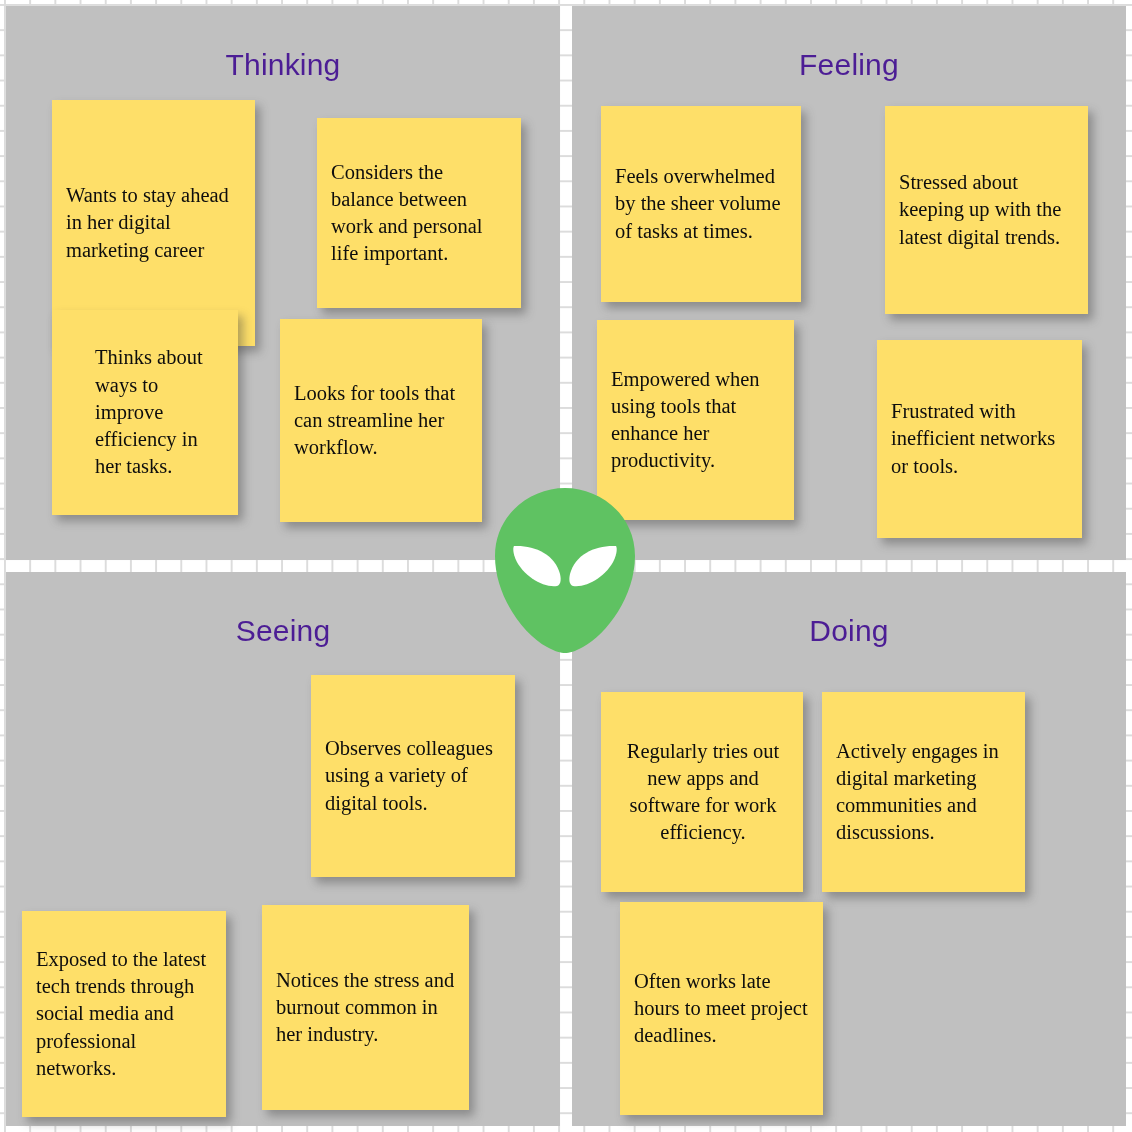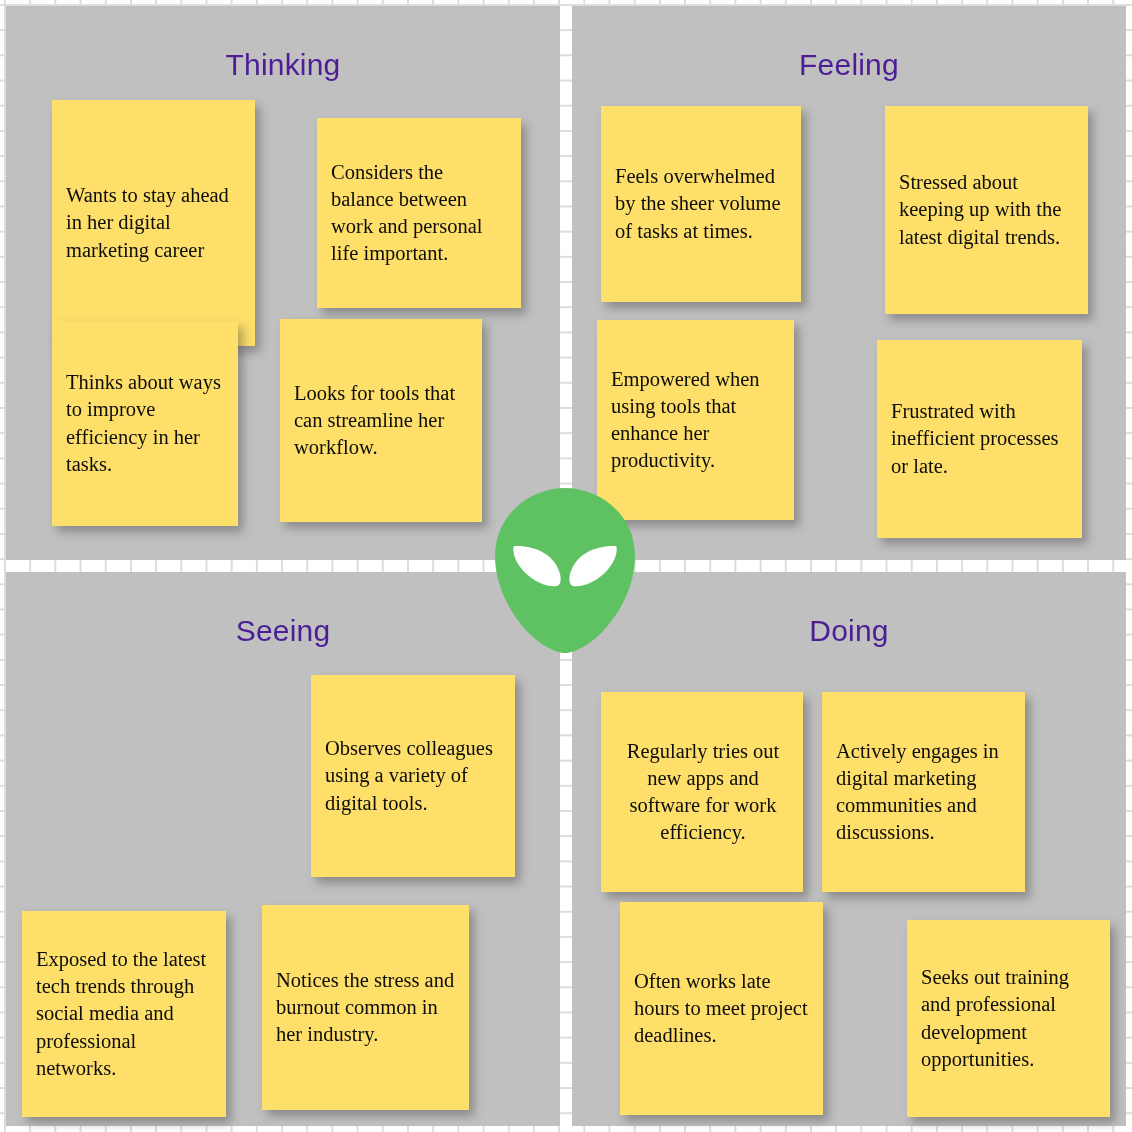--- a/index.html
+++ b/index.html
@@ -58,21 +58,21 @@
     line-height: 1.33;
     color: #0d0d0d;
     padding: 0 12px 0 14px;
     width: 100%;
     word-wrap: break-word;
   }
 
   
   .n-t1 { left: 46px;  top: 94px;  width: 203px; height: 246px; }
   .n-t2 { left: 311px; top: 112px; width: 204px; height: 190px; }
-  .n-t3 { left: 46px;  top: 315px; width: 186px; height: 205px; }
+  .n-t3 { left: 46px;  top: 304px; width: 186px; height: 205px; padding-left: 29px; }
   .n-t4 { left: 274px; top: 313px; width: 202px; height: 203px; }
   .n-t1 .note-text, .n-t3 .note-text { align-self: center; }
 
   
   .n-f1 { left: 601px; top: 106px; width: 200px; height: 196px; justify-content: flex-end; }
   .n-f2 { left: 885px; top: 106px; width: 203px; height: 208px; }
   .n-f3 { left: 597px; top: 320px; width: 197px; height: 200px; }
   .n-f4 { left: 877px; top: 340px; width: 205px; height: 198px; }
 
   
@@ -125,21 +125,21 @@
   <div class="note n-f1">
     <div class="note-text">Feels overwhelmed by the sheer volume of tasks at times.</div>
   </div>
   <div class="note n-f2">
     <div class="note-text">Stressed about keeping up with the latest digital trends.</div>
   </div>
   <div class="note n-f3">
     <div class="note-text">Empowered when using tools that enhance her productivity.</div>
   </div>
   <div class="note n-f4">
-    <div class="note-text">Frustrated with inefficient processes or late.</div>
+    <div class="note-text">Frustrated with inefficient networks or tools.</div>
   </div>
 
   <div class="quadrant q-seeing">
     <div class="quadrant-title">Seeing</div>
   </div>
   <div class="note n-s2">
     <div class="note-text">Observes colleagues using a variety of digital tools.</div>
   </div>
   <div class="note n-s3">
     <div class="note-text">Exposed to the latest tech trends through social media and professional networks.</div>
@@ -153,23 +153,20 @@
   </div>
   <div class="note n-d1">
     <div class="note-text">Regularly tries out new apps and software for work efficiency.</div>
   </div>
   <div class="note n-d2">
     <div class="note-text">Actively engages in digital marketing communities and discussions.</div>
   </div>
   <div class="note n-d3">
     <div class="note-text">Often works late hours to meet project deadlines.</div>
   </div>
-  <div class="note n-d4">
-    <div class="note-text">Seeks out training and professional development opportunities.</div>
-  </div>
 
   <div id="alien">
     <svg viewBox="0 0 140 165" xmlns="http://www.w3.org/2000/svg">
       <path d="M70 0 C104 0 140 26 140 68 C140 108 112 146 88 159 C80 163.5 74 165 70 165
                C66 165 60 163.5 52 159 C28 146 0 108 0 68 C0 26 36 0 70 0 Z" fill="#5fc262"></path>
       <path d="M19 58 C39 57 60 66 65 86 C66.5 92 65.5 97 62 98 C48 100 28 88 20.5 71
                C18.5 66 17.5 60.5 19 58 Z" fill="#ffffff"></path>
       <path d="M121 58 C101 57 80 66 75 86 C73.5 92 74.5 97 78 98 C92 100 112 88 119.5 71
                C121.5 66 122.5 60.5 121 58 Z" fill="#ffffff"></path>
     </svg>

